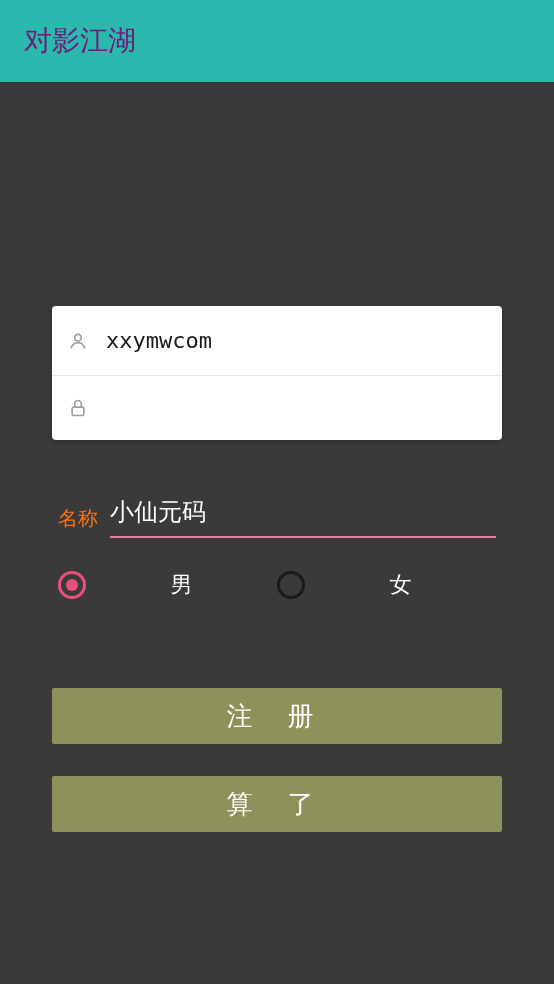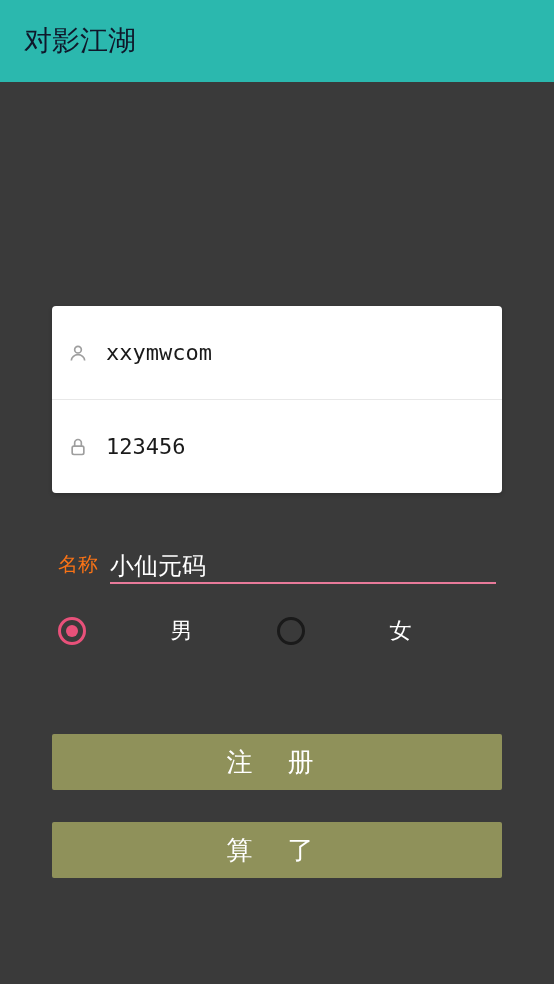--- a/index.html
+++ b/index.html
@@ -11,34 +11,34 @@
       overflow: hidden;
     }
     .header {
       background: #2bb8ae;
       height: 82px;
       display: flex;
       align-items: center;
       padding-left: 24px;
     }
     .header-title {
-      color: #0f172a;
+      color: #701a75;
       font-size: 28px;
       font-weight: 400;
     }
     .card {
       background: #ffffff;
       margin: 224px 52px 0 52px;
       border-radius: 4px;
       box-shadow: 0 2px 4px rgba(0,0,0,0.2);
     }
     .input-row {
       display: flex;
       align-items: center;
-      padding: 34px 16px;
+      padding: 22px 16px;
       gap: 18px;
     }
     .input-row + .input-row {
       border-top: 1px solid #e8e8e8;
     }
     .input-row .icon {
       width: 20px;
       height: 20px;
       flex-shrink: 0;
       display: flex;
@@ -68,21 +68,21 @@
       gap: 12px;
     }
     .name-label {
       color: #f97316;
       font-size: 20px;
       padding-bottom: 6px;
     }
     .name-field {
       flex: 1;
       border-bottom: 2px solid #e87a9a;
-      padding-bottom: 2px;
+      padding-bottom: 10px;
     }
     .name-field input {
       background: transparent;
       border: none;
       outline: none;
       color: #ffffff;
       font-size: 24px;
       width: 100%;
     }
     .gender-row {
@@ -155,21 +155,20 @@
     </span>
     <input type="text" value="xxymwcom" style="">
   </div>
   <div class="input-row">
     <span class="icon">
       <svg viewBox="0 0 24 24">
           <rect x="5" y="11" width="14" height="10" rx="2"></rect>
           <path d="M8 11V7a4 4 0 0 1 8 0v4"></path>
         </svg>
     </span>
-    <input type="text" value="123456" style="">
   </div>
 </div>
 
 <div class="name-section">
   <span class="name-label">名称</span>
   <div class="name-field">
     <input type="text" value="小仙元码" style="">
   </div>
 </div>
 

